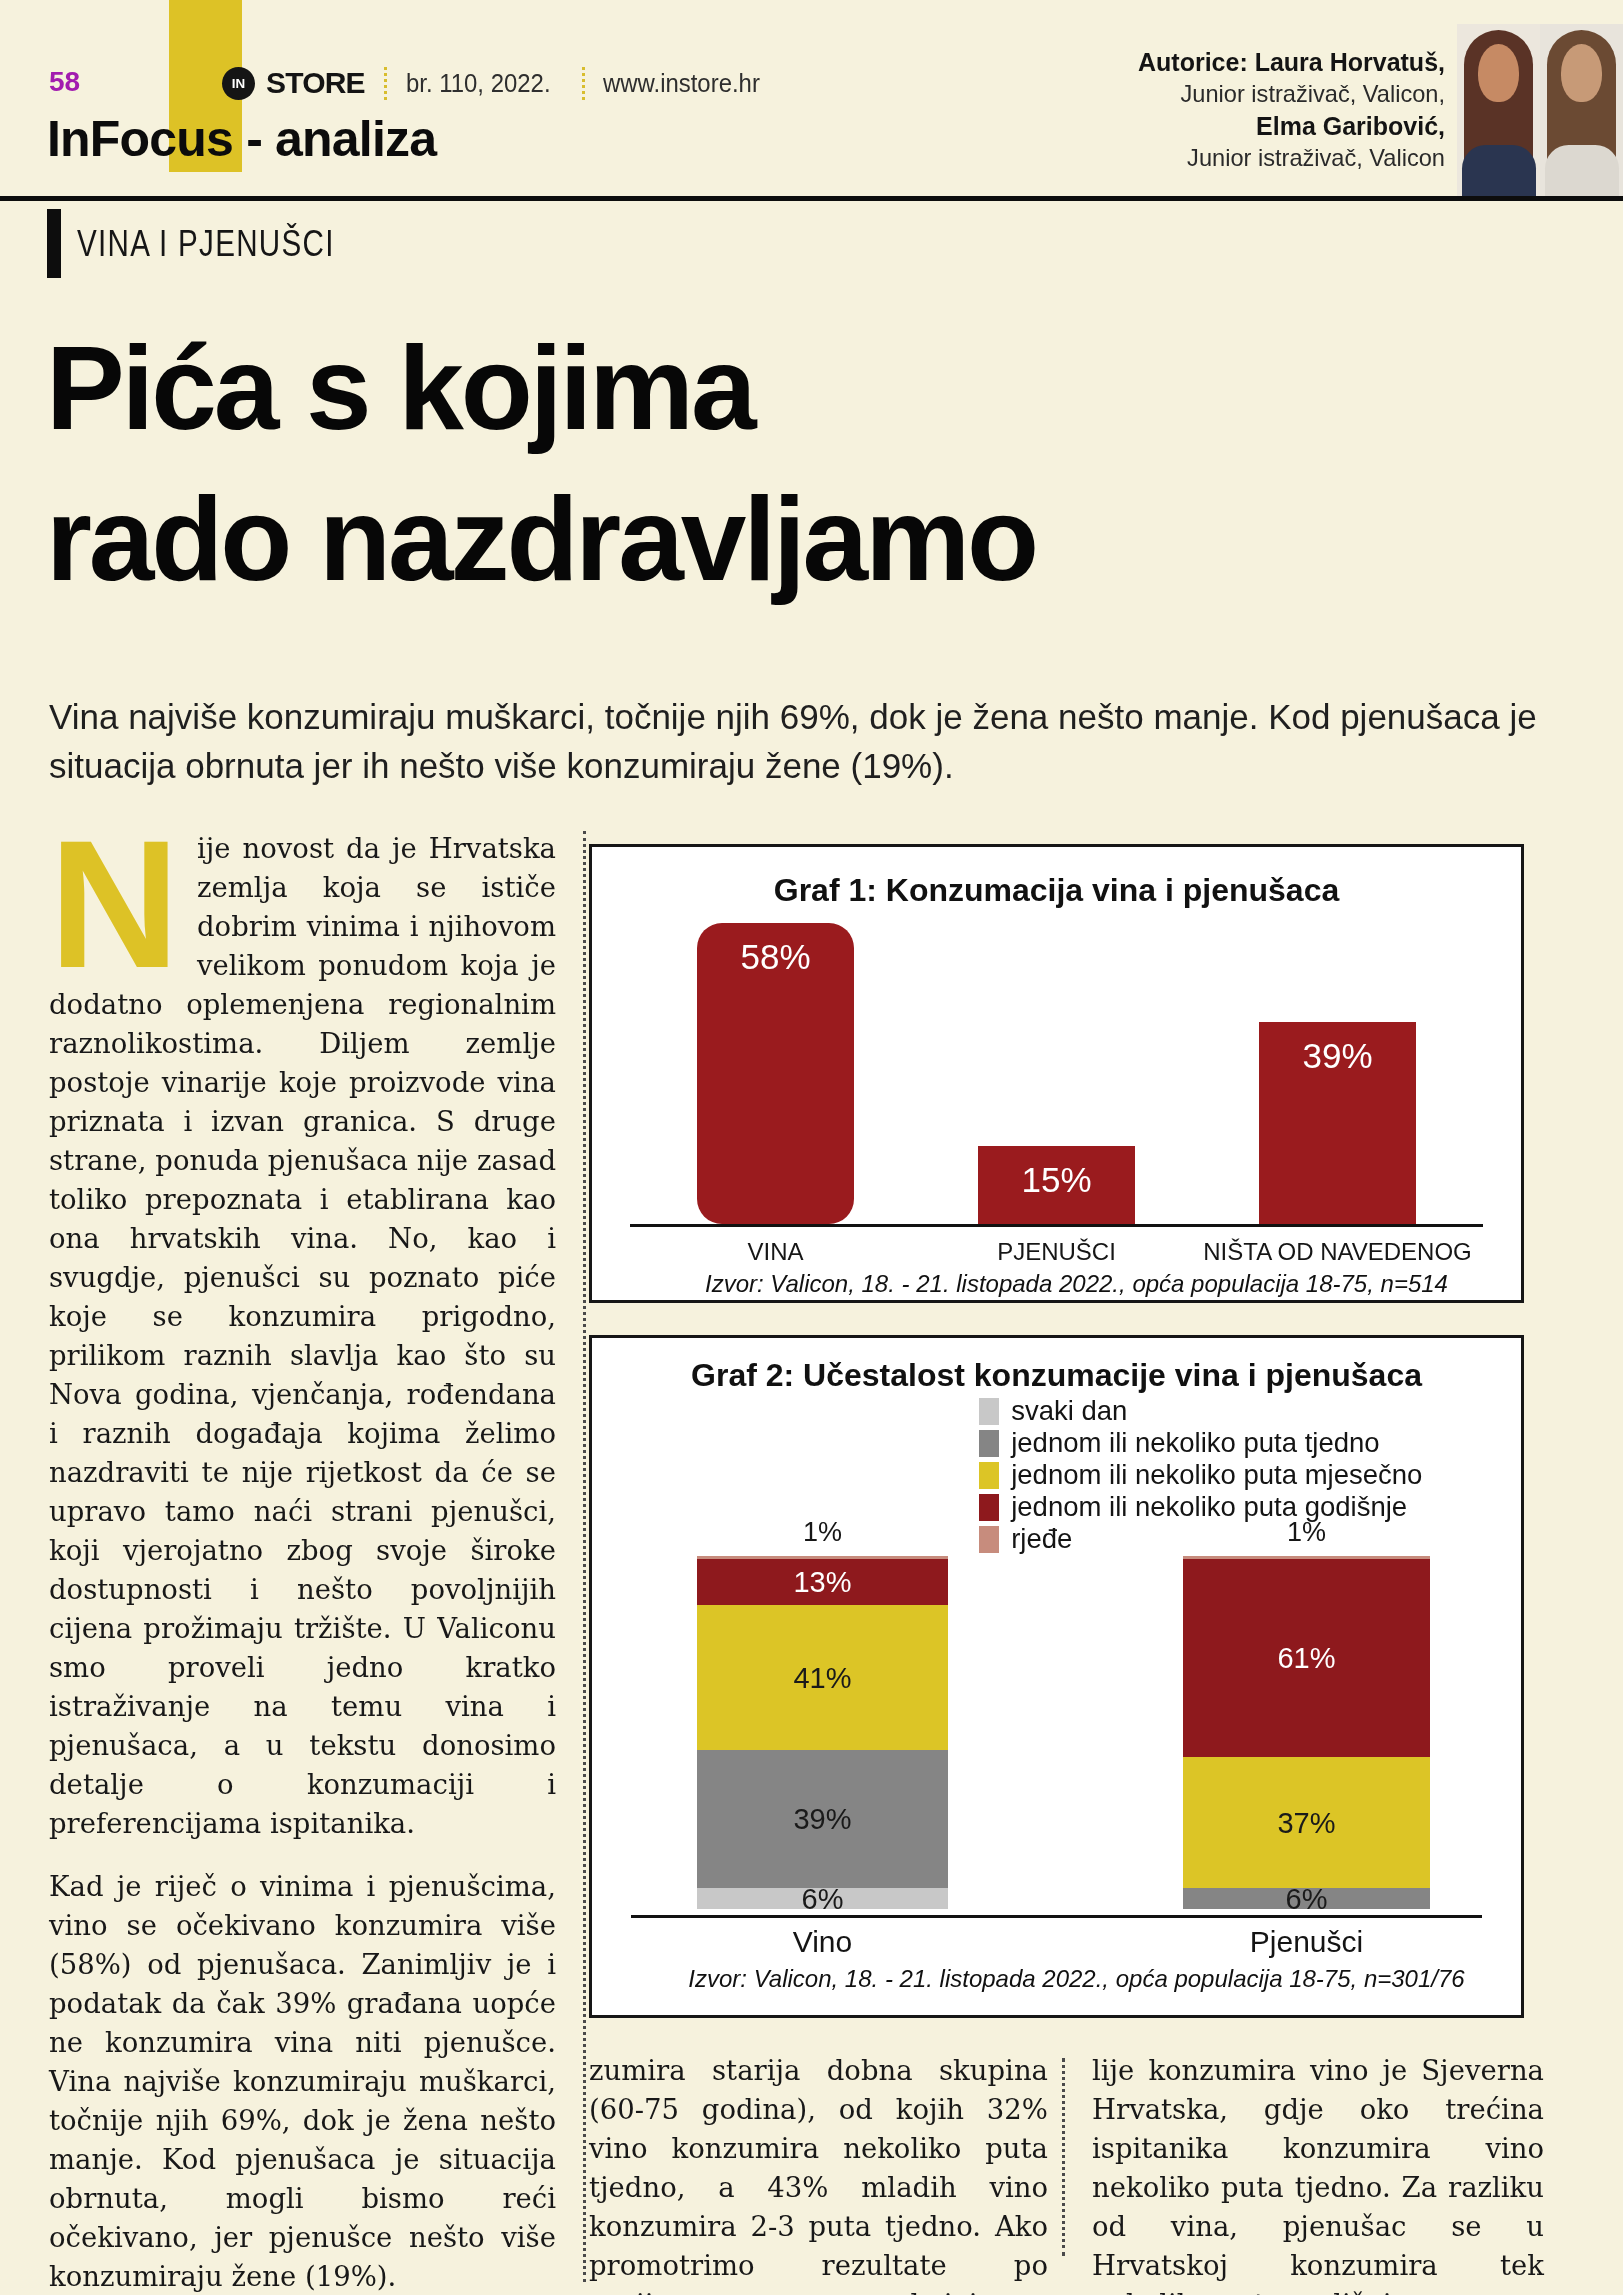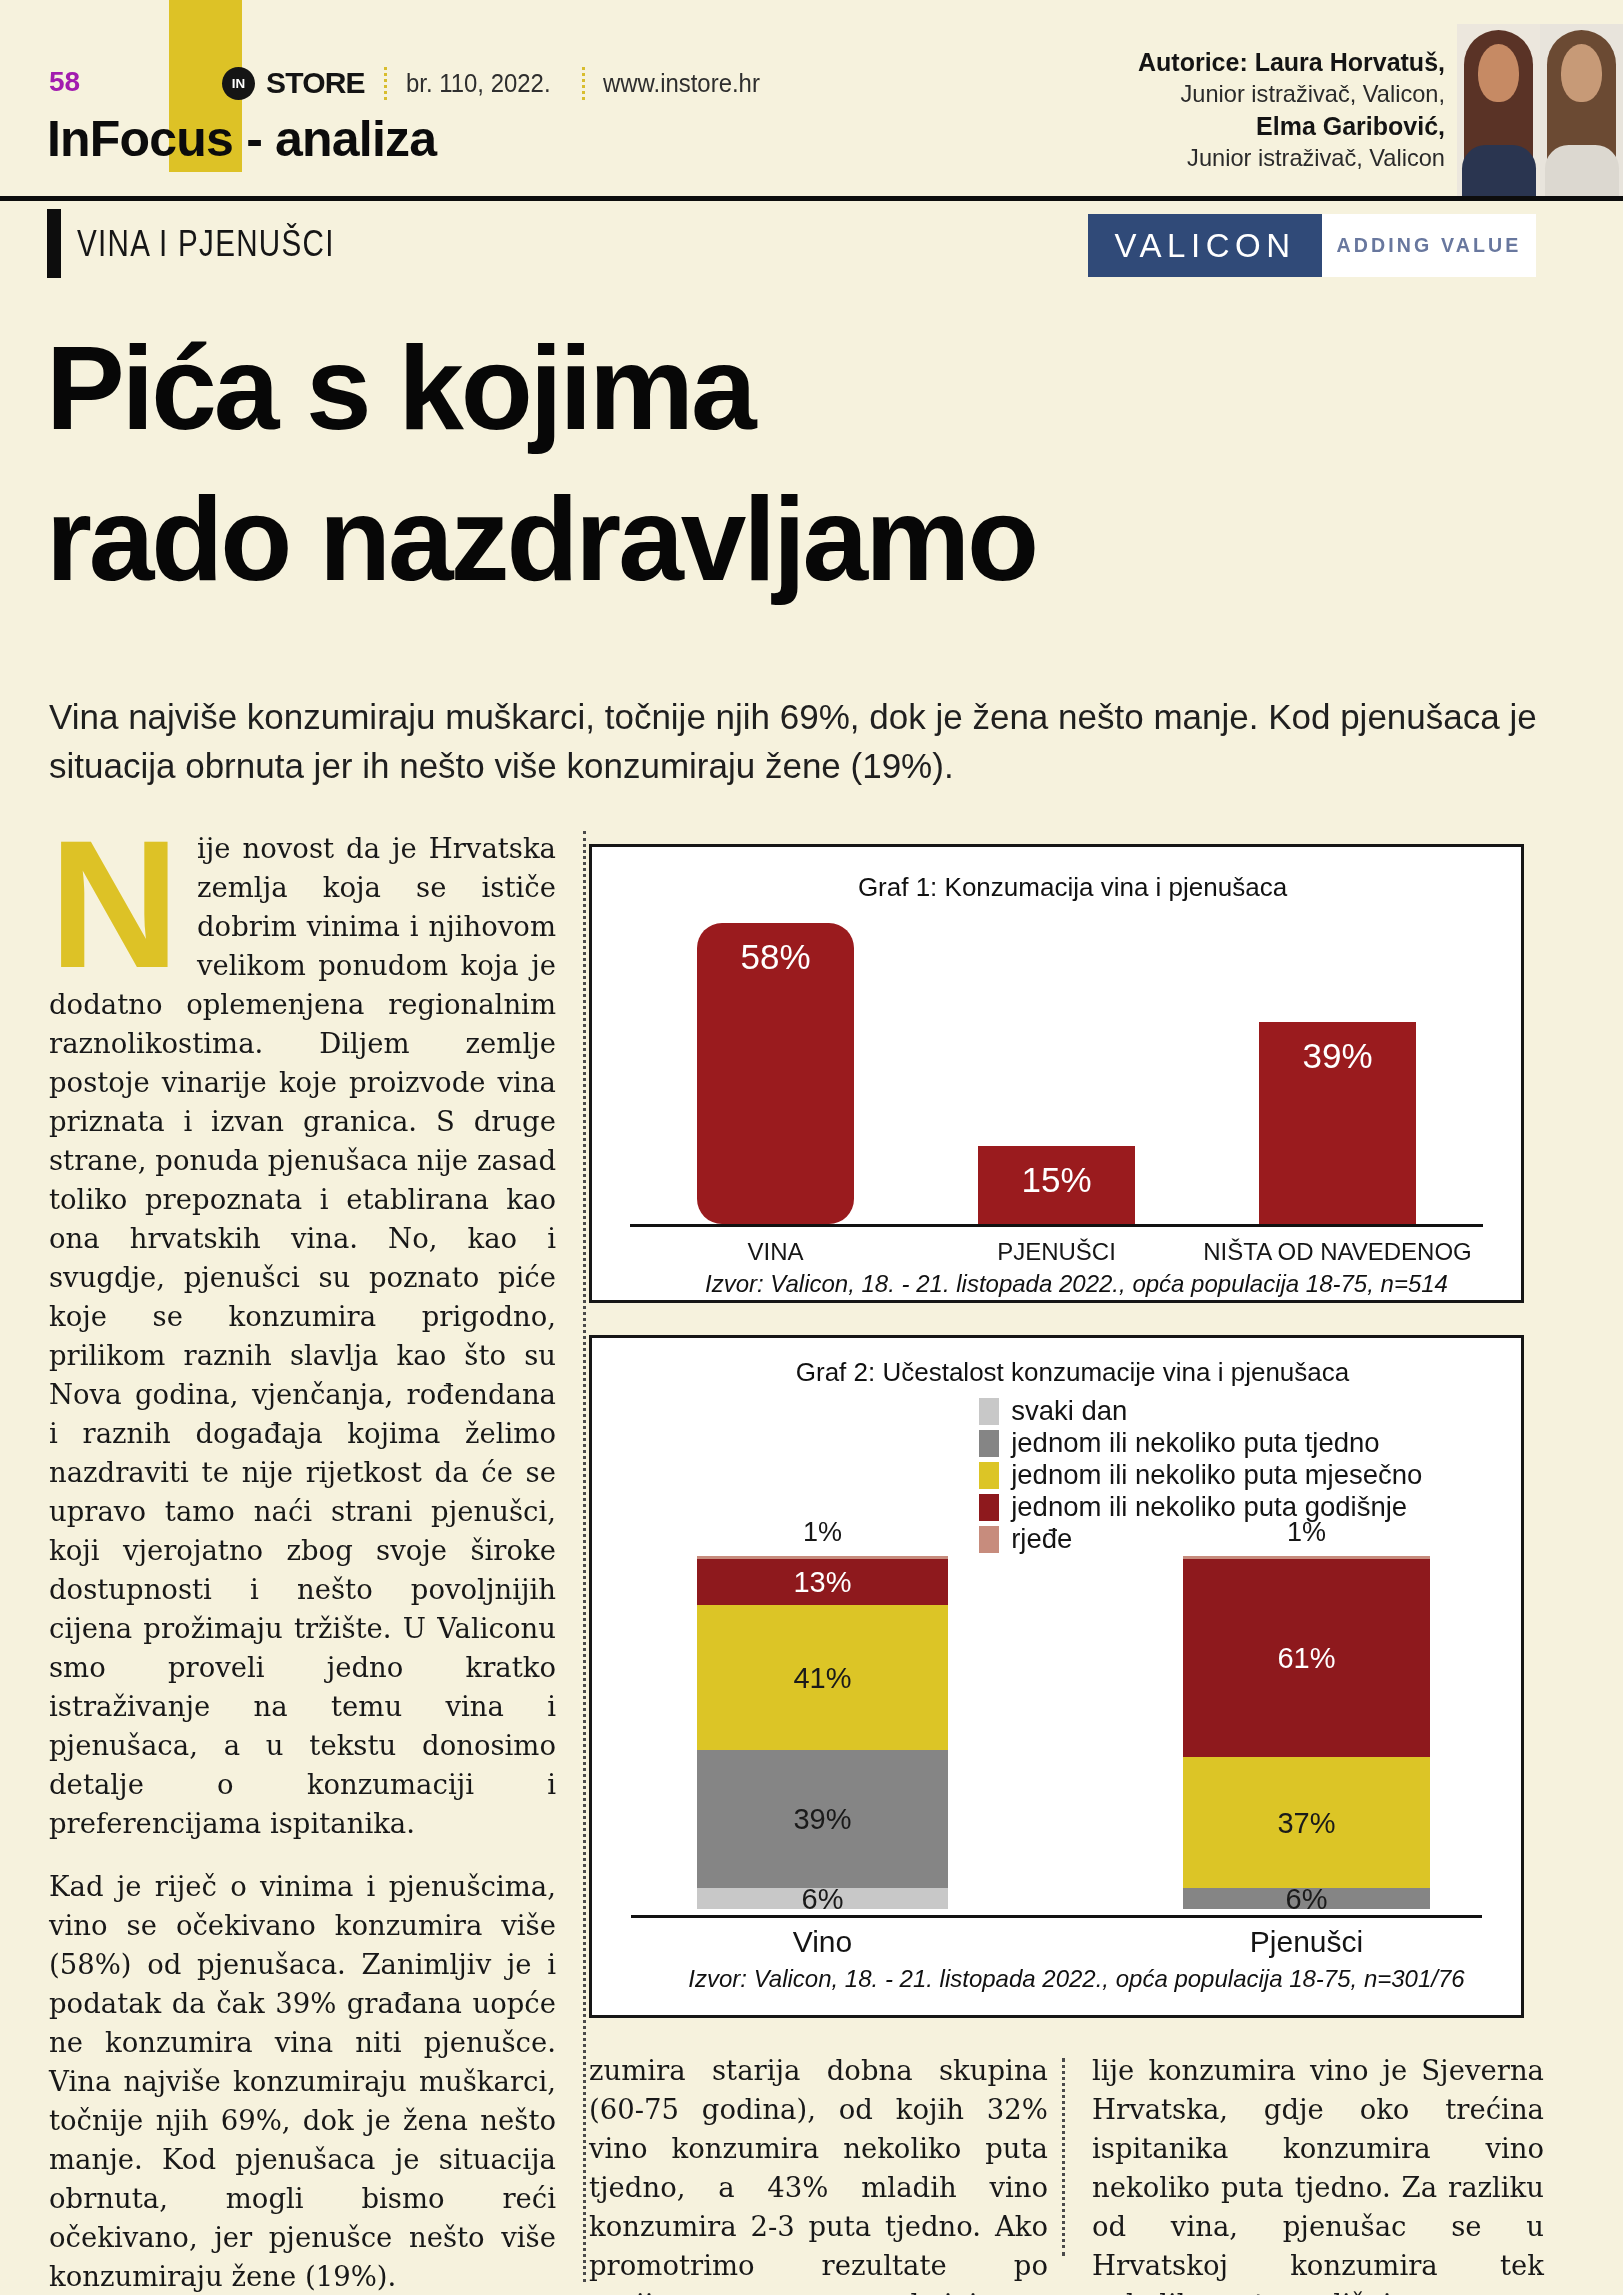--- a/index.html
+++ b/index.html
@@ -61,21 +61,21 @@
   .dropcap{float:left;font-family:"Liberation Sans",sans-serif;font-weight:700;font-size:181px;
            line-height:138px;color:#ddc226;margin:6.3px 17.3px 0 0;}
   .col-mid{left:589px;top:2051px;width:459px;}
   .col-right{left:1092px;top:2051px;width:452px;}
 
   .vdiv-left{position:absolute;left:583px;top:831px;height:1451px;border-left:3.1px dotted #4a4a4a;}
   .vdiv-bottom{position:absolute;left:1062px;top:2058px;height:198px;border-left:3.1px dotted #4a4a4a;}
 
   
   .chart-box{position:absolute;left:589px;width:935px;background:#fff;border:3.1px solid #161616;box-sizing:border-box;}
-  .chart-title{position:absolute;left:0;width:100%;text-align:center;font-size:26px;font-weight:400;color:#111;padding-left:16px;}
+  .chart-title{position:absolute;left:0;width:100%;text-align:center;font-size:32px;font-weight:700;color:#111;}
   .chart-source{position:absolute;left:0;width:100%;text-align:center;font-style:italic;font-size:24px;color:#111;padding-left:20px;}
 
   
   #graf1{top:844px;height:459px;}
   #graf1 .chart-title{top:25px;}
   .g1-plot{position:absolute;left:43px;right:43px;top:75px;height:302px;display:flex;
            align-items:flex-end;justify-content:space-around;}
   .g1-col{width:157px;display:flex;justify-content:center;}
   .g1-bar{width:157px;position:relative;}
   .g1-val{position:absolute;top:14px;width:100%;text-align:center;color:#fff;font-size:35px;}
@@ -135,24 +135,20 @@
       <div class="hair"></div>
       <div class="face"></div>
       <div class="body-shape"></div>
     </div>
   </div>
 
   <div class="top-rule"></div>
 
   <div class="kicker-bar"></div>
   <div class="kicker">VINA I PJENUŠCI</div>
-  <div class="valicon">
-    <div class="valicon-blue">VALICON</div>
-    <div class="valicon-white">ADDING VALUE</div>
-  </div>
 
   <div class="headline">
     <div>Pića s kojima</div>
     <div>rado nazdravljamo</div>
   </div>
   <div class="lede">Vina najviše konzumiraju muškarci, točnije njih 69%, dok je žena nešto manje. Kod pjenušaca je situacija obrnuta jer ih nešto više konzumiraju žene (19%).</div>
 
   <div class="article-col col-left">
     <p><span class="dropcap">N</span><span>ije novost da je Hrvatska zemlja koja se ističe dobrim vinima i njihovom velikom ponudom koja je dodatno oplemenjena regionalnim raznolikostima. Diljem zemlje postoje vinarije koje proizvode vina priznata i izvan granica. S druge strane, ponuda pjenušaca nije zasad toliko prepoznata i etablirana kao ona hrvatskih vina. No, kao i svugdje, pjenušci su poznato piće koje se konzumira prigodno, prilikom raznih slavlja kao što su Nova godina, vjenčanja, rođendana i raznih događaja kojima želimo nazdraviti te nije rijetkost da će se upravo tamo naći strani pjenušci, koji vjerojatno zbog svoje široke dostupnosti i nešto povoljnijih cijena prožimaju tržište. U Valiconu smo proveli jedno kratko istraživanje na temu vina i pjenušaca, a u tekstu donosimo detalje o konzumaciji i preferencijama ispitanika.</span></p>
     <p>Kad je riječ o vinima i pjenušcima, vino se očekivano konzumira više (58%) od pjenušaca. Zanimljiv je i podatak da čak 39% građana uopće ne konzumira vina niti pjenušce. Vina najviše konzumiraju muškarci, točnije njih 69%, dok je žena nešto manje. Kod pjenušaca je situacija obrnuta, mogli bismo reći očekivano, jer pjenušce nešto više konzumiraju žene (19%).</p>

